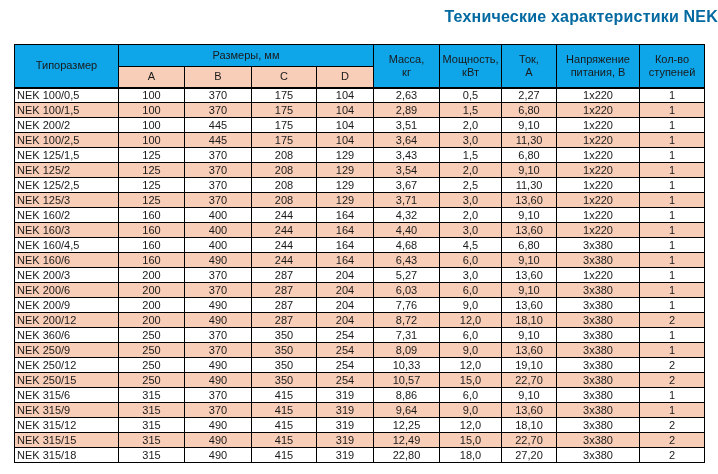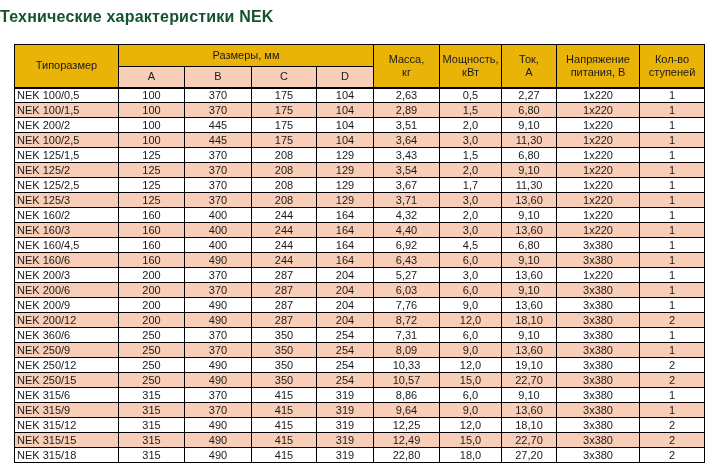--- a/index.html
+++ b/index.html
@@ -13,44 +13,44 @@
     width: 718px;
     height: 474px;
     background: #ffffff;
     overflow: hidden;
   }
   .title {
     position: absolute;
     top: 8px;
     left: 0;
     width: 100%;
-    text-align: left;
+    text-align: right;
     font-size: 16px;
     font-weight: bold;
-    color: #14532d;
+    color: #0369a1;
     letter-spacing: 0.2px;
   }
   table.spec {
     position: absolute;
     top: 44px;
     left: 14px;
     width: 690px;
     border-collapse: collapse;
     table-layout: fixed;
     font-size: 11px;
   }
   table.spec th, table.spec td {
     border: 1px solid #000000;
     text-align: center;
     vertical-align: middle;
     overflow: hidden;
     white-space: nowrap;
   }
   table.spec thead th {
-    background: #eab308;
+    background: #0ea5e9;
     font-weight: normal;
     white-space: pre-line;
     line-height: 1.15;
     padding: 1px 2px;
   }
   table.spec thead tr.group-row th { height: 22px; }
   table.spec thead tr.sub-row th {
     background: #f9ceb8;
     height: 21px;
   }
@@ -179,21 +179,21 @@
           <td>1x220</td>
           <td>1</td>
         </tr>
         <tr>
           <td class="name-col">NEK 125/2,5</td>
           <td>125</td>
           <td>370</td>
           <td>208</td>
           <td>129</td>
           <td>3,67</td>
-          <td>1,7</td>
+          <td>2,5</td>
           <td>11,30</td>
           <td>1x220</td>
           <td>1</td>
         </tr>
         <tr class="alt">
           <td class="name-col">NEK 125/3</td>
           <td>125</td>
           <td>370</td>
           <td>208</td>
           <td>129</td>
@@ -226,21 +226,21 @@
           <td>13,60</td>
           <td>1x220</td>
           <td>1</td>
         </tr>
         <tr>
           <td class="name-col">NEK 160/4,5</td>
           <td>160</td>
           <td>400</td>
           <td>244</td>
           <td>164</td>
-          <td>6,92</td>
+          <td>4,68</td>
           <td>4,5</td>
           <td>6,80</td>
           <td>3x380</td>
           <td>1</td>
         </tr>
         <tr class="alt">
           <td class="name-col">NEK 160/6</td>
           <td>160</td>
           <td>490</td>
           <td>244</td>

